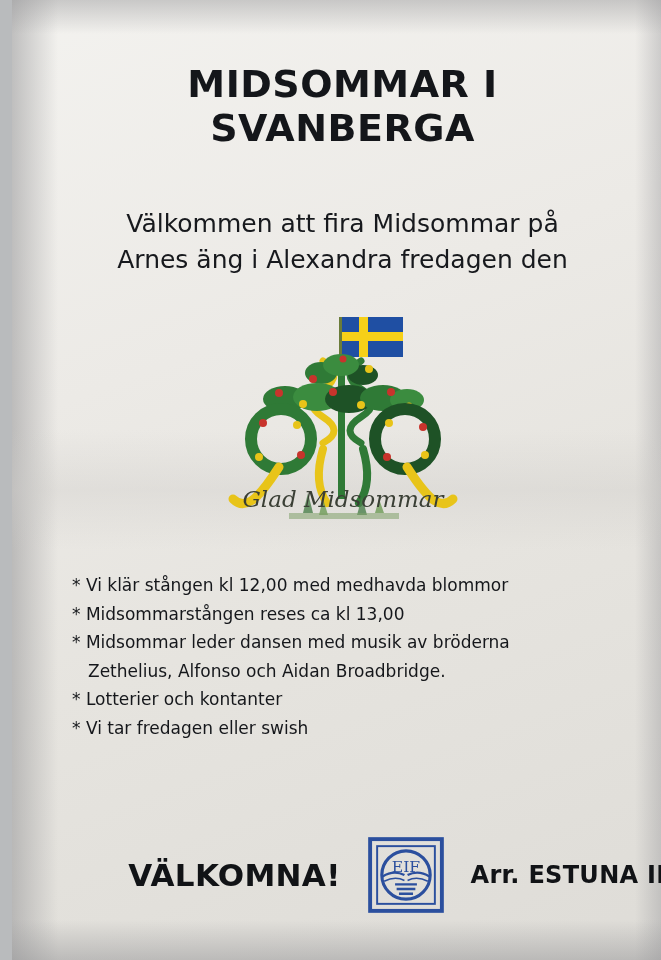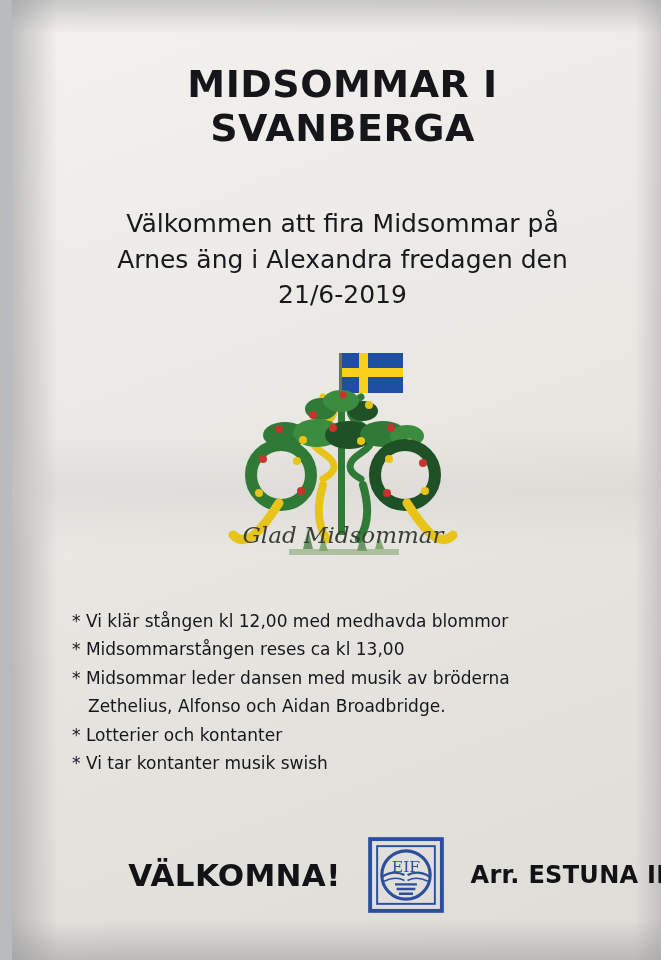--- a/index.html
+++ b/index.html
@@ -150,21 +150,20 @@
   <div class="paper-shade-bottom"></div>
   <div class="crease"></div>
 
   <div class="content">
 
     <h1 class="title">MIDSOMMAR I SVANBERGA</h1>
 
     <div class="subtitle">
       <div>Välkommen att fira Midsommar på</div>
       <div>Arnes äng i Alexandra fredagen den</div>
-      <div>21/6-2019</div>
     </div>
 
     <div class="illustration">
       <svg width="300" height="268" viewBox="0 0 300 268" xmlns="http://www.w3.org/2000/svg">
 
         <g>
           <rect x="148" y="18" width="62" height="40" fill="#1f4fa3"></rect>
           <rect x="166" y="18" width="9" height="40" fill="#f6d018"></rect>
           <rect x="148" y="33" width="62" height="9" fill="#f6d018"></rect>
           <rect x="146" y="18" width="3" height="66" fill="#6b7c3a"></rect>
@@ -232,21 +231,21 @@
         <text x="150" y="208" font-family="DejaVu Serif, serif" font-size="23" font-style="italic" fill="#3a3f35" text-anchor="middle">Glad Midsommar</text>
       </svg>
     </div>
 
     <ul class="bullets">
       <li>* Vi klär stången kl 12,00 med medhavda blommor</li>
       <li>* Midsommarstången reses ca kl 13,00</li>
       <li>* Midsommar leder dansen med musik av bröderna</li>
       <li style="text-indent:0;padding-left:16px;">Zethelius, Alfonso och Aidan Broadbridge.</li>
       <li>* Lotterier och kontanter</li>
-      <li>* Vi tar kontanter musik swish</li>
+      <li>* Vi tar fredagen eller swish</li>
     </ul>
 
   </div>
 
   <div class="footer">
     <div class="footer-left">VÄLKOMNA!</div>
 
     <svg class="club-logo" viewBox="0 0 100 100" xmlns="http://www.w3.org/2000/svg">
       <rect x="4" y="4" width="92" height="92" fill="none" stroke="#2b4f9e" stroke-width="5"></rect>
       <rect x="13" y="13" width="74" height="74" fill="none" stroke="#2b4f9e" stroke-width="2.5"></rect>

